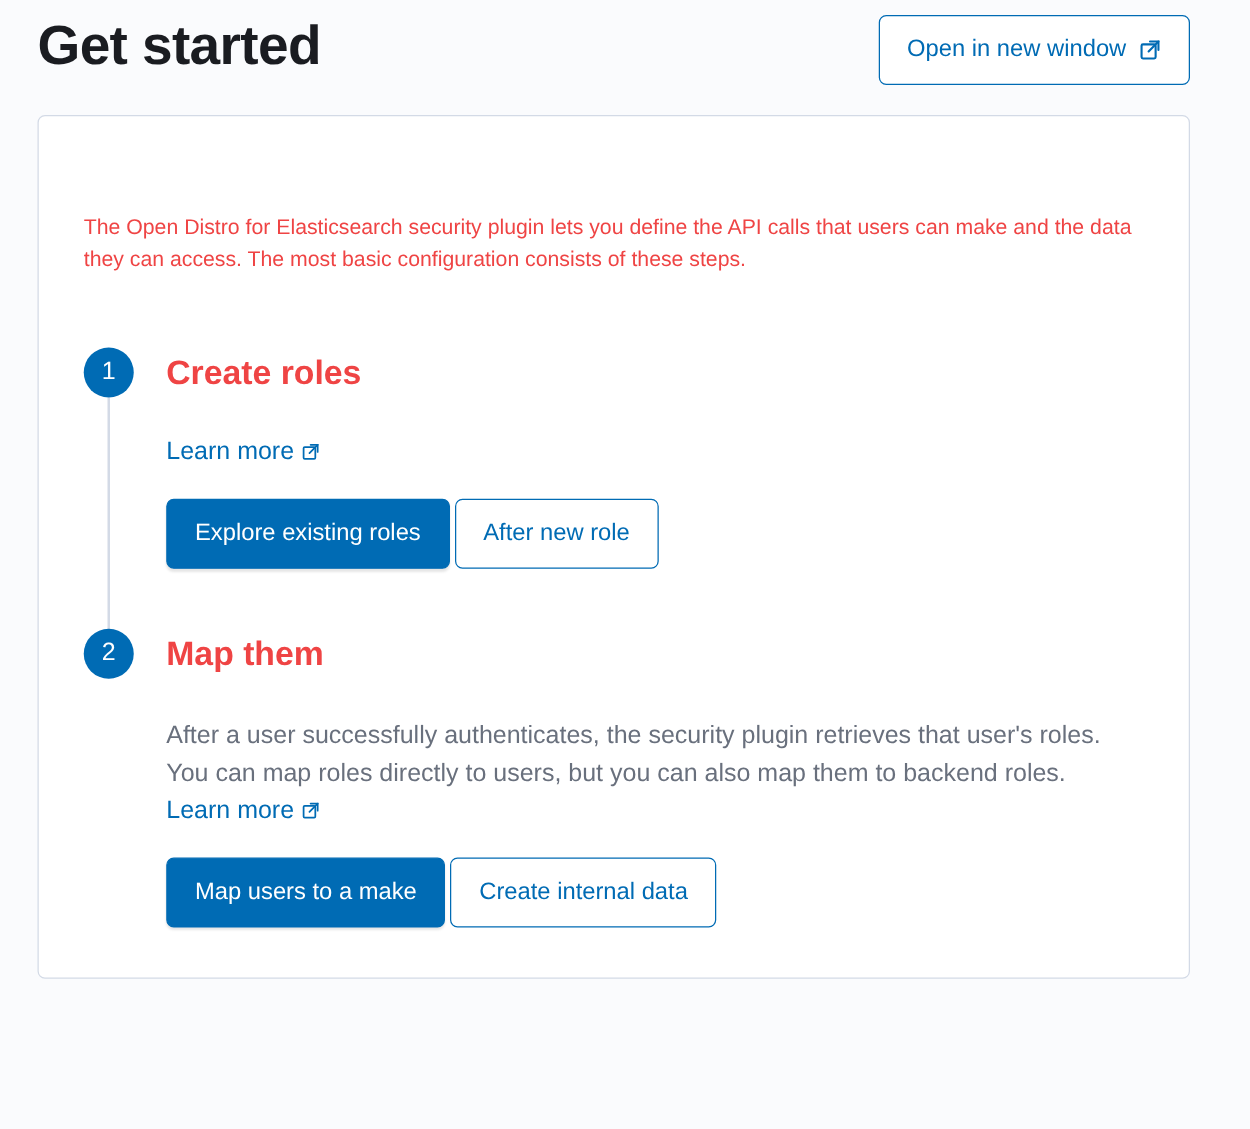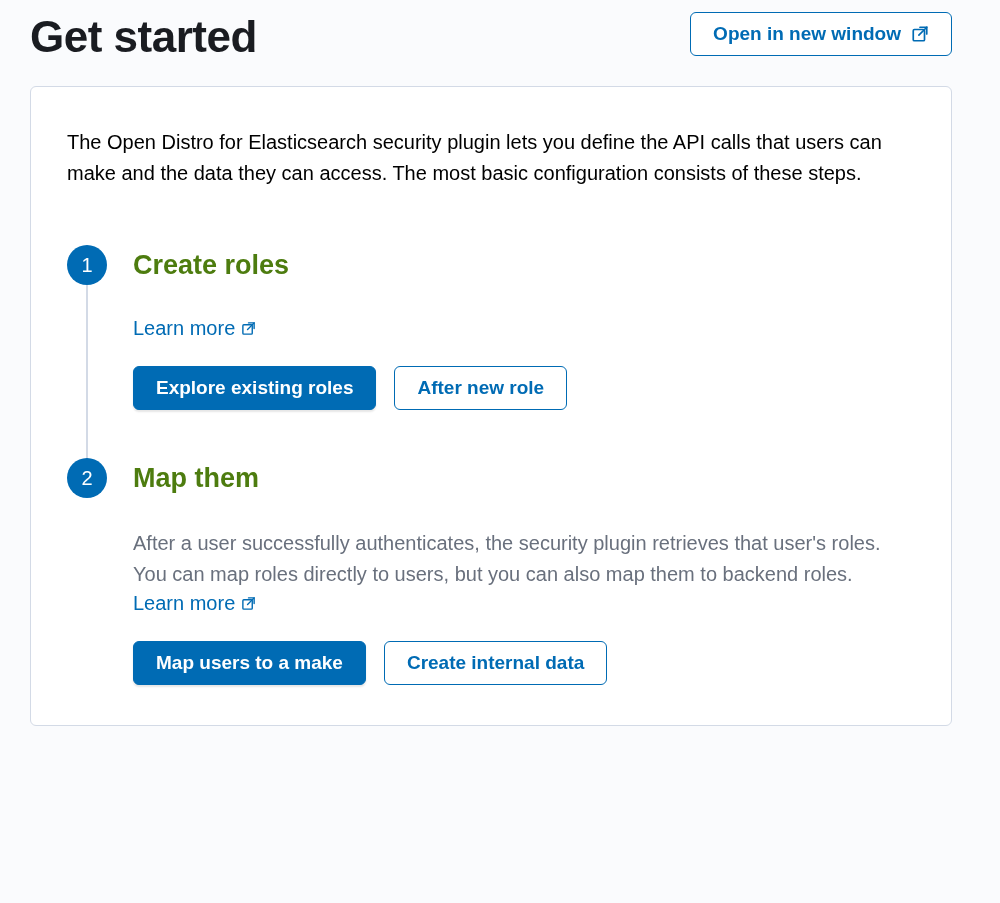--- a/index.html
+++ b/index.html
@@ -23,22 +23,22 @@
       font-size: 44px;
       font-weight: 700;
       letter-spacing: -0.5px;
       color: #1a1c21;
     }
     .btn {
       display: inline-flex;
       align-items: center;
       justify-content: center;
       font-size: 19px;
-      font-weight: 700;
-      height: 44px;
+      font-weight: 400;
+      height: 56px;
       padding: 0 22px;
       border-radius: 6px;
       cursor: pointer;
       white-space: nowrap;
       border: 1px solid transparent;
       text-decoration: none;
       font-family: inherit;
     }
     .btn-outline {
       background: #fff;
@@ -52,24 +52,25 @@
       box-shadow: 0 2px 2px rgba(0,0,0,0.1);
     }
     .btn .ext-icon { margin-left: 10px; }
     .panel {
       background: #fff;
       border: 1px solid #d3dae6;
       border-radius: 6px;
       padding: 40px 36px 40px 36px;
     }
     .intro {
-      font-size: 20px;
+      font-size: 17px;
       line-height: 1.55;
-      color: #000000;
+      color: #ef4444;
       margin-bottom: 56px;
+      margin-top: 36px;
     }
     .steps {
       position: relative;
     }
     .step {
       position: relative;
       padding-left: 66px;
       padding-bottom: 48px;
     }
     .step:last-child { padding-bottom: 0; }
@@ -94,42 +95,42 @@
       color: #fff;
       display: flex;
       align-items: center;
       justify-content: center;
       font-size: 20px;
       font-weight: 500;
     }
     .step-title {
       font-size: 27px;
       font-weight: 700;
-      color: #4d7c0f;
+      color: #ef4444;
       margin-bottom: 30px;
       line-height: 40px;
     }
     .step-desc {
       font-size: 20px;
       line-height: 1.55;
       color: #69707d;
     }
     .learn-link {
       display: inline-flex;
       align-items: center;
       color: #006bb4;
       font-size: 20px;
       text-decoration: none;
       margin-top: 2px;
       cursor: pointer;
     }
     .learn-link .ext-icon { margin-left: 6px; }
     .btn-row {
       display: flex;
-      gap: 18px;
+      gap: 4px;
       margin-top: 26px;
     }
     .ext-icon svg { display: block; }
   </style>
 </head>
 <body>
 
 <div class="page">
   <div class="header-row">
     <h1 class="page-title">Get started</h1>

